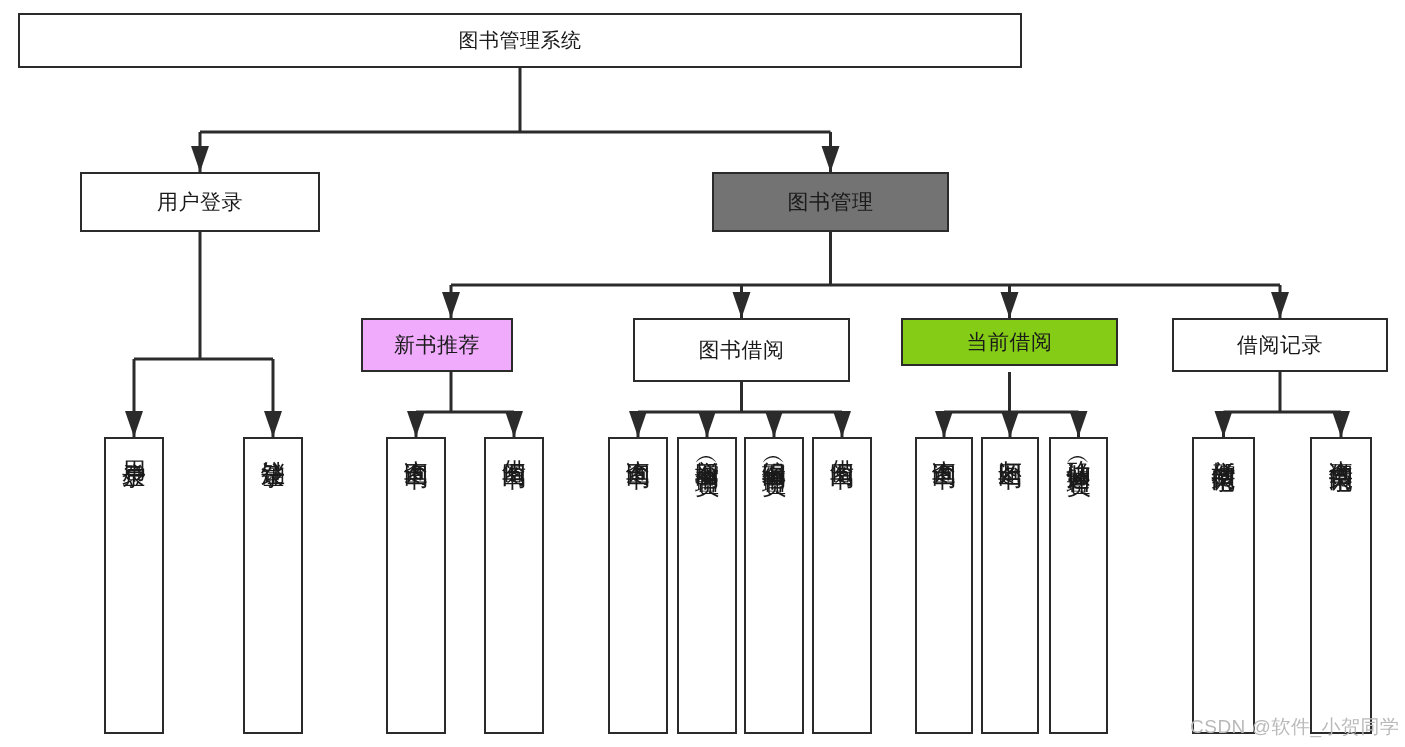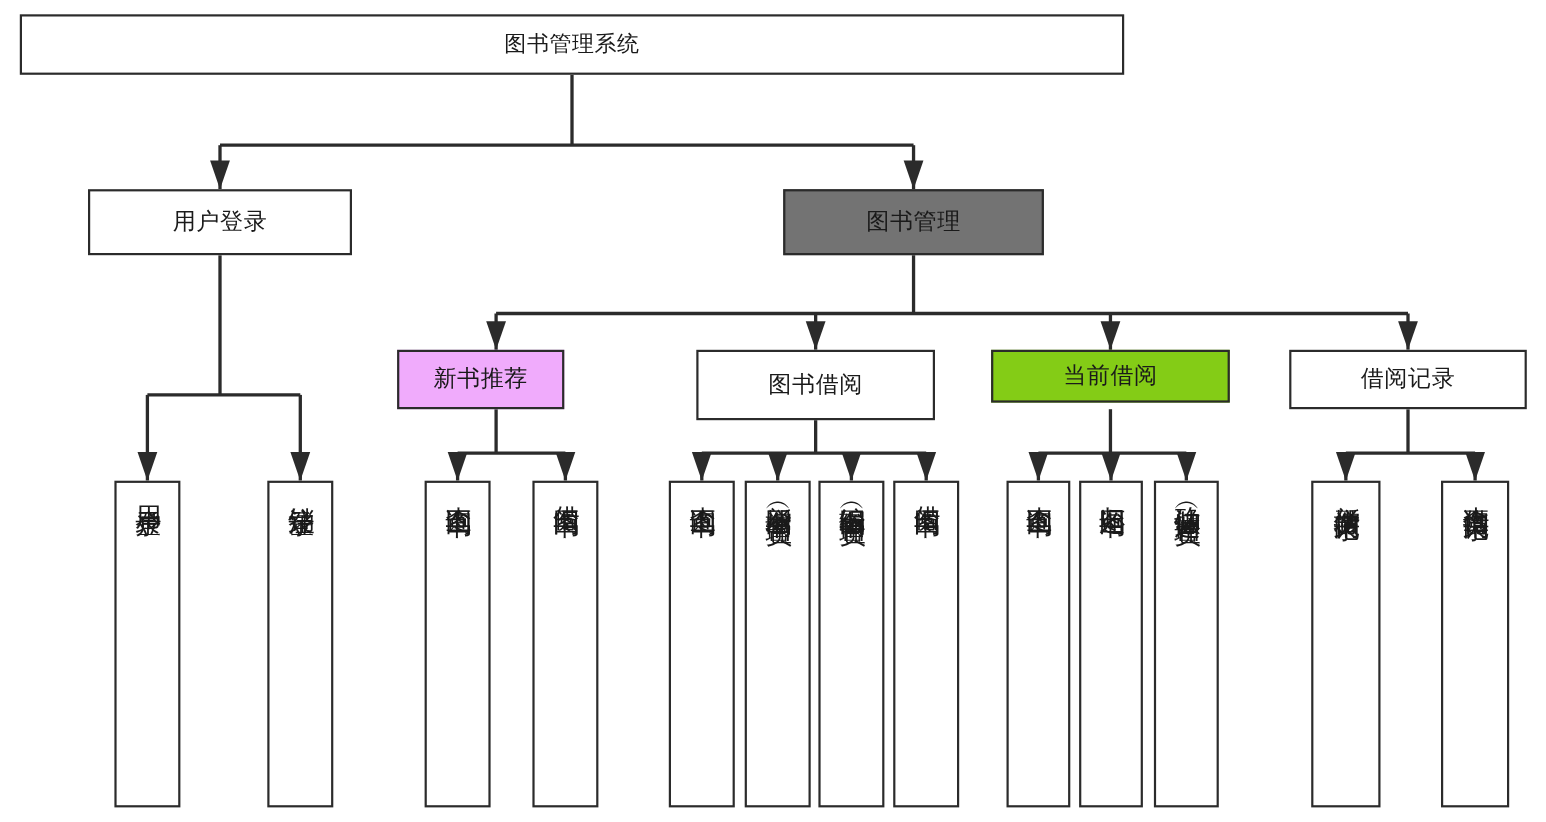--- a/index.html
+++ b/index.html
@@ -183,13 +183,14 @@
       <div class="node vert" style="left: 1049px; top: 437px; width: 59px; height: 297px; border-color: rgb(43, 43, 43); background: rgb(255, 255, 255); color: rgb(26, 26, 26);">
         <span class="label">确认归还（管理员）</span>
       </div>
       <div class="node vert" style="left: 1192px; top: 437px; width: 63px; height: 297px; border-color: rgb(43, 43, 43); background: rgb(255, 255, 255); color: rgb(26, 26, 26);">
         <span class="label">新增借阅记录</span>
       </div>
       <div class="node vert" style="left: 1310px; top: 437px; width: 62px; height: 297px; border-color: rgb(43, 43, 43); background: rgb(255, 255, 255); color: rgb(26, 26, 26);">
         <span class="label">查询借阅记录</span>
       </div>
     </div>
+  <div class="watermark" style="left: 1190px; top: 714px; color: rgb(185, 185, 185);">CSDN @软件_小贺同学</div>
 </div>
 
 </body></html>

